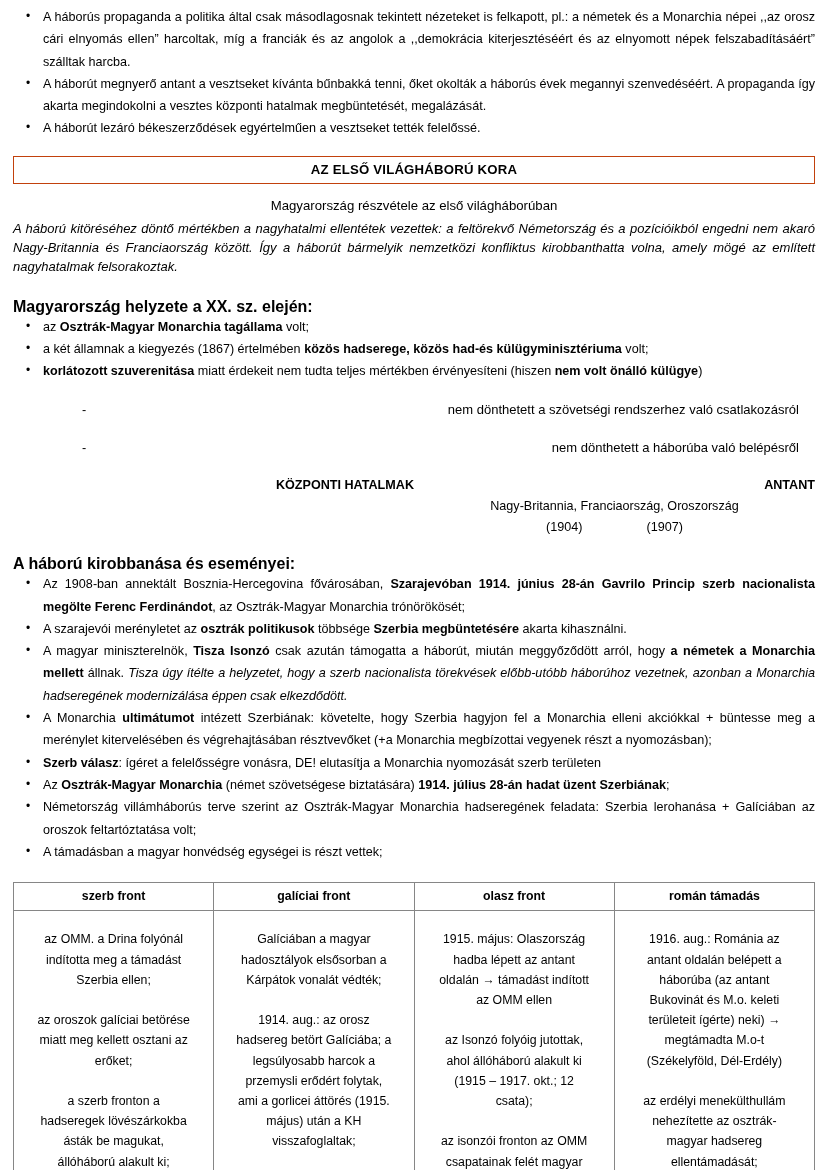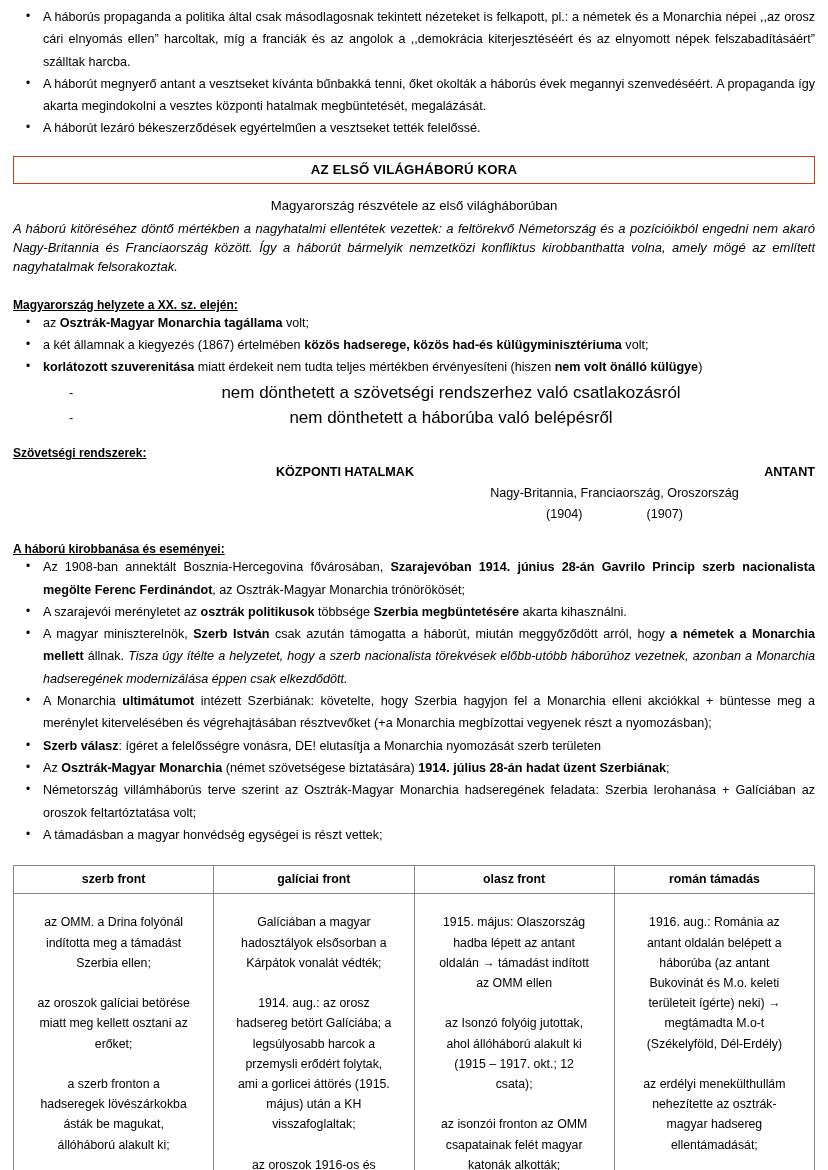--- a/index.html
+++ b/index.html
@@ -44,24 +44,24 @@
     line-height: 22.3px;
   }
   .dash-list {
     list-style: none;
     margin: 0;
     padding: 0;
   }
   .dash-list > li {
     position: relative;
     padding-left: 74px;
-    font-size: 17px;
-    line-height: 22.3px;
-    text-align: center;
-    margin: 3px;
+    font-size: 13px;
+    line-height: 22.3px;
+    text-align: right;
+    margin: 16px;
   }
   .dash-list > li::before {
     content: "-";
     position: absolute;
     left: 53px;
     top: 0;
     font-size: 12.6px;
     line-height: 22.3px;
   }
 
@@ -92,23 +92,22 @@
   .intro {
     margin-top: 6px;
     font-style: italic;
     font-size: 13px;
     line-height: 19px;
     text-align: justify;
   }
 
   .sect-head {
     margin-top: 22px;
-    font-size: 12px;
-    font-weight: bold;
-    text-decoration: underline;
+    font-size: 16px;
+    font-weight: bold;
   }
   .sect-head.tight { margin-top: 17px; }
 
   
   .alliances {
     margin-top: 2px;
     display: flex;
     width: 100%;
   }
   .alliance-col {
@@ -181,40 +180,39 @@
   <ul class="bullet-list" id="helyzete-bullets">
       <li><span>az </span><b>Osztrák-Magyar Monarchia tagállama</b><span> volt;</span></li>
       <li><span>a két államnak a kiegyezés (1867) értelmében </span><b>közös hadserege, közös had-és külügyminisztériuma</b><span> volt;</span></li>
       <li><b>korlátozott szuverenitása</b><span> miatt érdekeit nem tudta teljes mértékben érvényesíteni (hiszen </span><b>nem volt önálló külügye</b><span>)</span></li>
     </ul>
   <ul class="dash-list" id="helyzete-subs">
       <li>nem dönthetett a szövetségi rendszerhez való csatlakozásról</li>
       <li>nem dönthetett a háborúba való belépésről</li>
     </ul>
 
-  <div class="sect-head tight">Szövetségi rendszerek:</div>
   <div class="alliances">
     <div class="alliance-col">
       <div class="name">KÖZPONTI HATALMAK</div>
     </div>
     <div class="alliance-col">
       <div class="name">ANTANT</div>
       <div class="members">Nagy-Britannia, Franciaország, Oroszország</div>
       <div class="years">
         <span>(1904)</span>
         <span>(1907)</span>
       </div>
     </div>
   </div>
 
   <div class="sect-head tight">A háború kirobbanása és eseményei:</div>
   <ul class="bullet-list" id="kirobbanasa-bullets">
       <li><span>Az 1908-ban annektált Bosznia-Hercegovina fővárosában, </span><b>Szarajevóban 1914. június 28-án Gavrilo Princip szerb nacionalista megölte Ferenc Ferdinándot</b><span>, az Osztrák-Magyar Monarchia trónörökösét;</span></li>
       <li><span>A szarajevói merényletet az </span><b>osztrák politikusok</b><span> többsége </span><b>Szerbia megbüntetésére</b><span> akarta kihasználni.</span></li>
-      <li><span>A magyar miniszterelnök, </span><b>Szerb István</b><span> csak azután támogatta a háborút, miután meggyőződött arról, hogy </span><b>a németek a Monarchia mellett</b><span> állnak. </span><i>Tisza úgy ítélte a helyzetet, hogy a szerb nacionalista törekvések előbb-utóbb háborúhoz vezetnek, azonban a Monarchia hadseregének modernizálása éppen csak elkezdődött.</i></li>
+      <li><span>A magyar miniszterelnök, </span><b>Tisza Isonzó</b><span> csak azután támogatta a háborút, miután meggyőződött arról, hogy </span><b>a németek a Monarchia mellett</b><span> állnak. </span><i>Tisza úgy ítélte a helyzetet, hogy a szerb nacionalista törekvések előbb-utóbb háborúhoz vezetnek, azonban a Monarchia hadseregének modernizálása éppen csak elkezdődött.</i></li>
       <li><span>A Monarchia </span><b>ultimátumot</b><span> intézett Szerbiának: követelte, hogy Szerbia hagyjon fel a Monarchia elleni akciókkal + büntesse meg a merénylet kitervelésében és végrehajtásában résztvevőket (+a Monarchia megbízottai vegyenek részt a nyomozásban);</span></li>
       <li><b>Szerb válasz</b><span>: ígéret a felelősségre vonásra, DE! elutasítja a Monarchia nyomozását szerb területen</span></li>
       <li><span>Az </span><b>Osztrák-Magyar Monarchia</b><span> (német szövetségese biztatására) </span><b>1914. július 28-án hadat üzent Szerbiának</b><span>;</span></li>
       <li><span>Németország villámháborús terve szerint az Osztrák-Magyar Monarchia hadseregének feladata: Szerbia lerohanása + Galíciában az oroszok feltartóztatása volt;</span></li>
       <li><span>A támadásban a magyar honvédség egységei is részt vettek;</span></li>
     </ul>
 
   <table class="fronts">
     <thead>
       <tr id="fronts-head-row">

